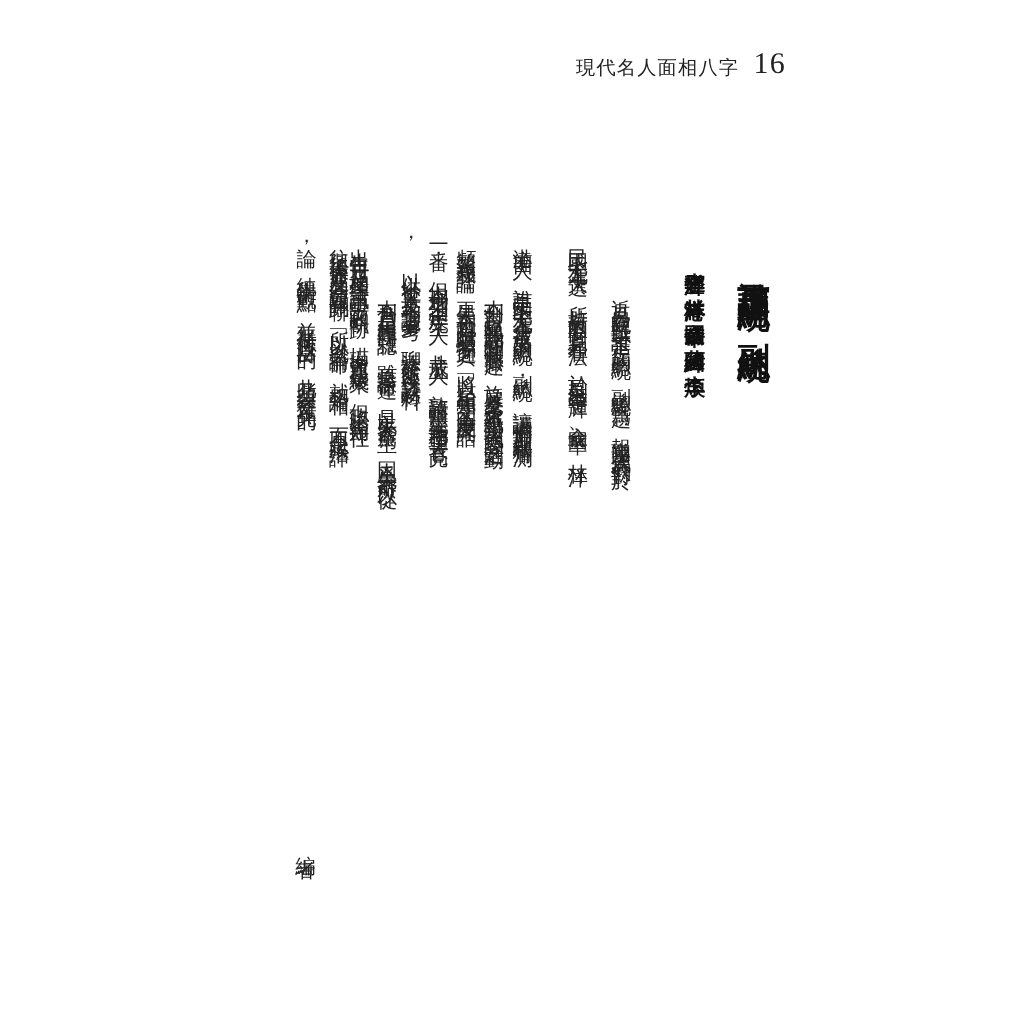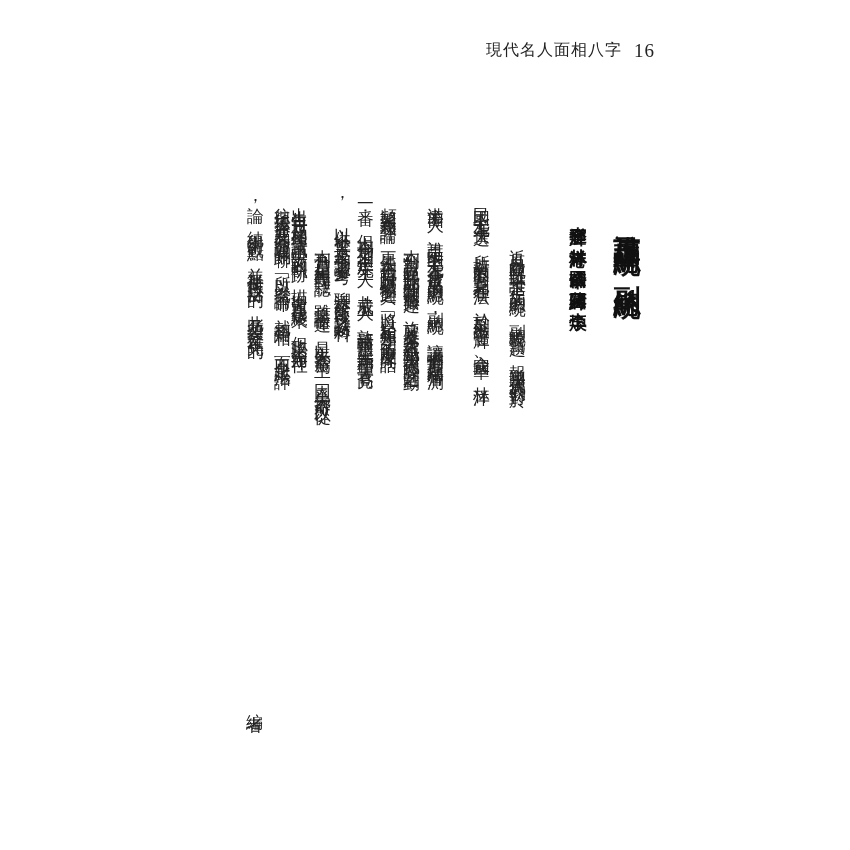--- a/index.html
+++ b/index.html
@@ -17,25 +17,25 @@
     }
     .running-header {
       position: absolute;
       top: 40px;
       right: 195px;
       font-size: 16px;
       letter-spacing: 1px;
       color: #222;
       display: flex;
       gap: 12px;
-      align-items: flex-start;
+      align-items: flex-end;
     }
     .running-header .page-no {
       font-family: "Liberation Serif", serif;
-      font-size: 19px;
+      font-size: 25px;
     }
     .vcol {
       position: absolute;
       writing-mode: vertical-rl;
       text-orientation: upright;
       white-space: nowrap;
     }
     .title {
       right: 205px;
       top: 213px;

